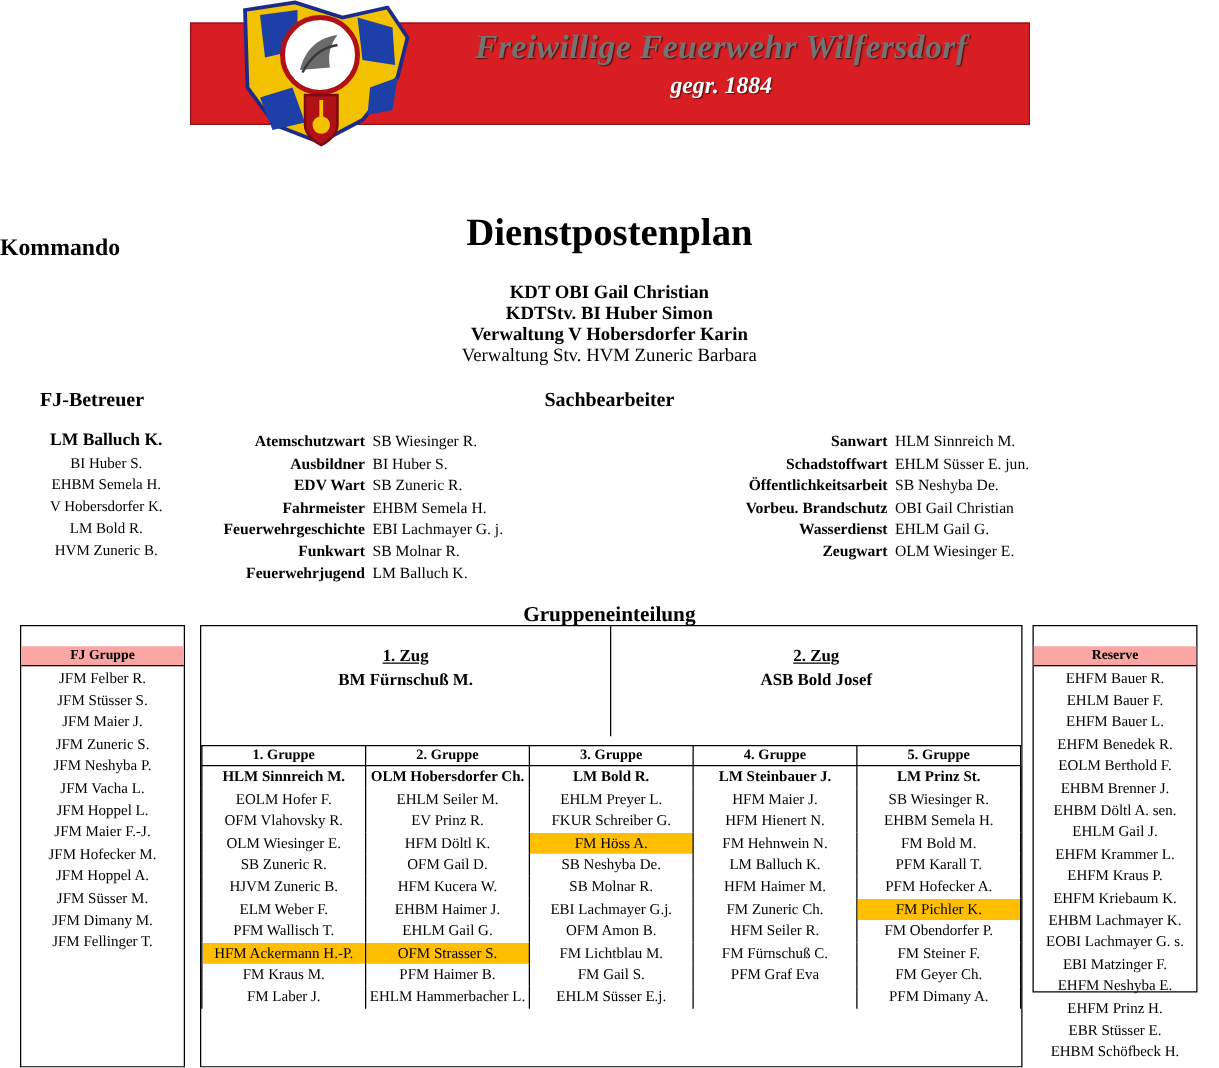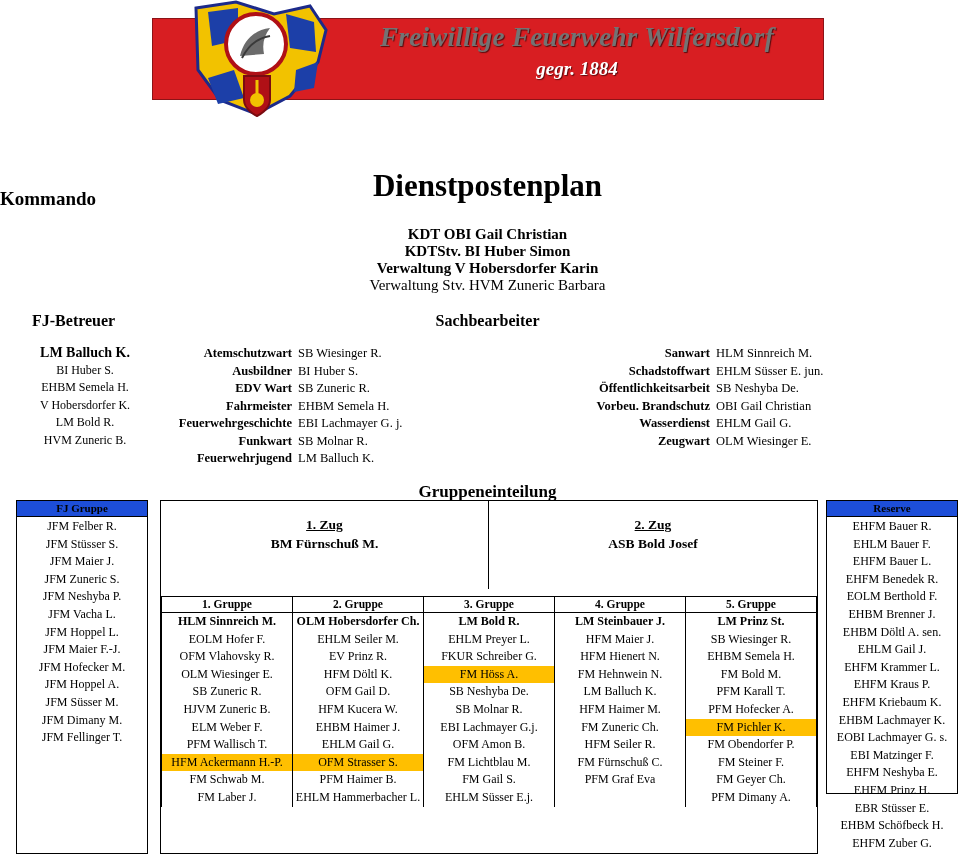--- a/index.html
+++ b/index.html
@@ -170,21 +170,22 @@
     background: #ffffff;
   }
   .side-box.left { left: 16px; height: 354px; }
   .side-box.right { left: 826px; height: 294px; }
   .side-head {
     border-bottom: 1px solid #000;
     text-align: center;
     font-size: 11px;
     font-weight: bold;
     padding: 1px 0 2px 0;
-    background: #1d4ed8;
+    background: #fca5a5;
+    margin-top: 16px;
   }
   .side-list {
     text-align: center;
     font-size: 12px;
     line-height: 17.6px;
     padding-top: 1px;
   }
 
   
   .center-block {
@@ -477,21 +478,21 @@
         <td>FM Obendorfer P.</td>
       </tr>
       <tr>
         <td class="hl">HFM Ackermann H.-P.</td>
         <td class="hl">OFM Strasser S.</td>
         <td>FM Lichtblau M.</td>
         <td>FM Fürnschuß C.</td>
         <td>FM Steiner F.</td>
       </tr>
       <tr>
-        <td>FM Schwab M.</td>
+        <td>FM Kraus M.</td>
         <td>PFM Haimer B.</td>
         <td>FM Gail S.</td>
         <td>PFM Graf Eva</td>
         <td>FM Geyer Ch.</td>
       </tr>
       <tr class="last">
         <td>FM Laber J.</td>
         <td>EHLM Hammerbacher L.</td>
         <td>EHLM Süsser E.j.</td>
         <td></td>

